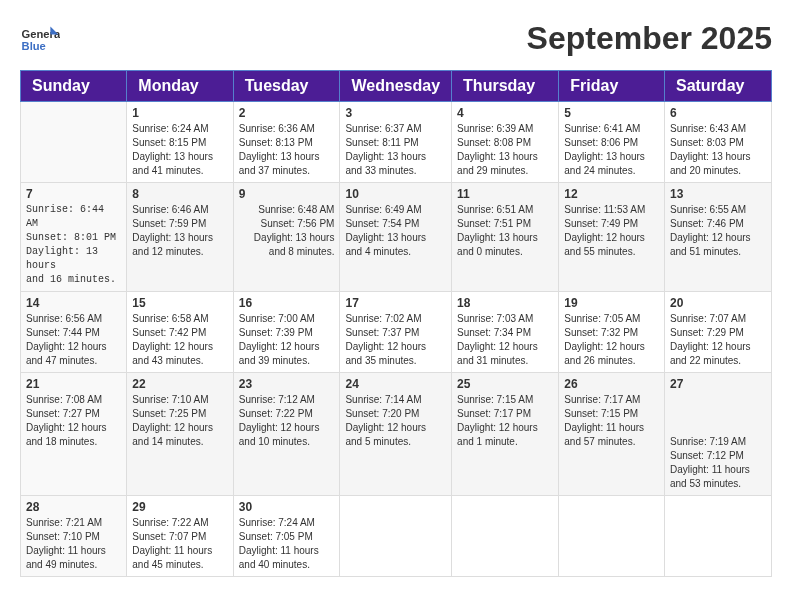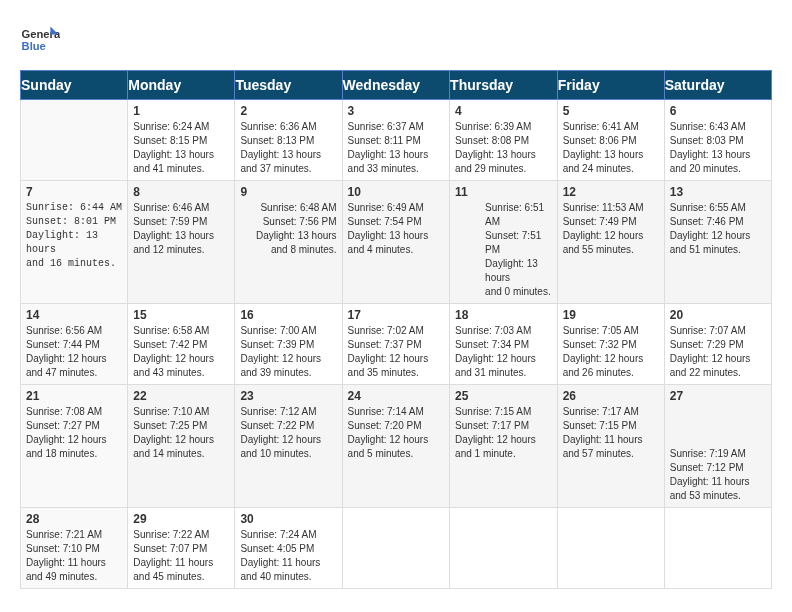--- a/index.html
+++ b/index.html
@@ -36,24 +36,24 @@
     .location {
       font-size: 14px;
       color: #555;
     }
     .calendar {
       width: 100%;
       border-collapse: collapse;
       border: 1px solid #ccc;
     }
     .calendar th {
-      background: #0c4a6e;
+      background: #4c1d95;
       color: #fff;
-      font-size: 14px;
-      padding: 6px 0;
+      font-size: 16px;
+      padding: 6px 11px;
       text-align: left;
       border: 1px solid #5580cc;
     }
     .calendar td {
       vertical-align: top;
       padding: 4px 5px;
       border: 1px solid #ddd;
       font-size: 10.5px;
       color: #333;
       width: 108px;
@@ -84,20 +84,21 @@
 
 <div class="header">
   <div class="logo">
     <svg class="logo-icon" viewBox="0 0 50 50">
       <text x="2" y="22" font-size="14" font-weight="bold" fill="#333" font-family="Arial">General</text>
       <text x="2" y="38" font-size="14" font-weight="bold" fill="#3d6fc4" font-family="Arial">Blue</text>
       <polygon points="38,8 48,18 38,18" fill="#3d6fc4"></polygon>
     </svg>
   </div>
   <div class="title-area">
+    <div class="month-title">September 2025</div>
   </div>
 </div>
 
 <table class="calendar">
   <thead>
     <tr>
     <th>Sunday</th>
         <th>Monday</th>
         <th>Tuesday</th>
         <th>Wednesday</th>
@@ -176,21 +177,21 @@
         </td>
         <td>
           <div class="day-number">10</div>
           <div class="day-info" style="white-space: pre-line;">Sunrise: 6:49 AM
 Sunset: 7:54 PM
 Daylight: 13 hours
 and 4 minutes.</div>
         </td>
         <td>
           <div class="day-number">11</div>
-          <div class="day-info" style="white-space: pre-line; margin-left: 30px;">Sunrise: 6:51 AM
+          <div class="day-info" style="white-space: pre-line;">Sunrise: 6:51 AM
 Sunset: 7:51 PM
 Daylight: 13 hours
 and 0 minutes.</div>
         </td>
         <td>
           <div class="day-number">12</div>
           <div class="day-info" style="white-space: pre-line;">Sunrise: 11:53 AM
 Sunset: 7:49 PM
 Daylight: 12 hours
 and 55 minutes.</div>
@@ -316,21 +317,21 @@
         <td>
           <div class="day-number">29</div>
           <div class="day-info" style="white-space: pre-line;">Sunrise: 7:22 AM
 Sunset: 7:07 PM
 Daylight: 11 hours
 and 45 minutes.</div>
         </td>
         <td>
           <div class="day-number">30</div>
           <div class="day-info" style="white-space: pre-line;">Sunrise: 7:24 AM
-Sunset: 4:05 PM
+Sunset: 7:05 PM
 Daylight: 11 hours
 and 40 minutes.</div>
         </td>
         <td></td>
         <td></td>
         <td></td>
         <td></td>
       </tr>
     </tbody>
 </table>

